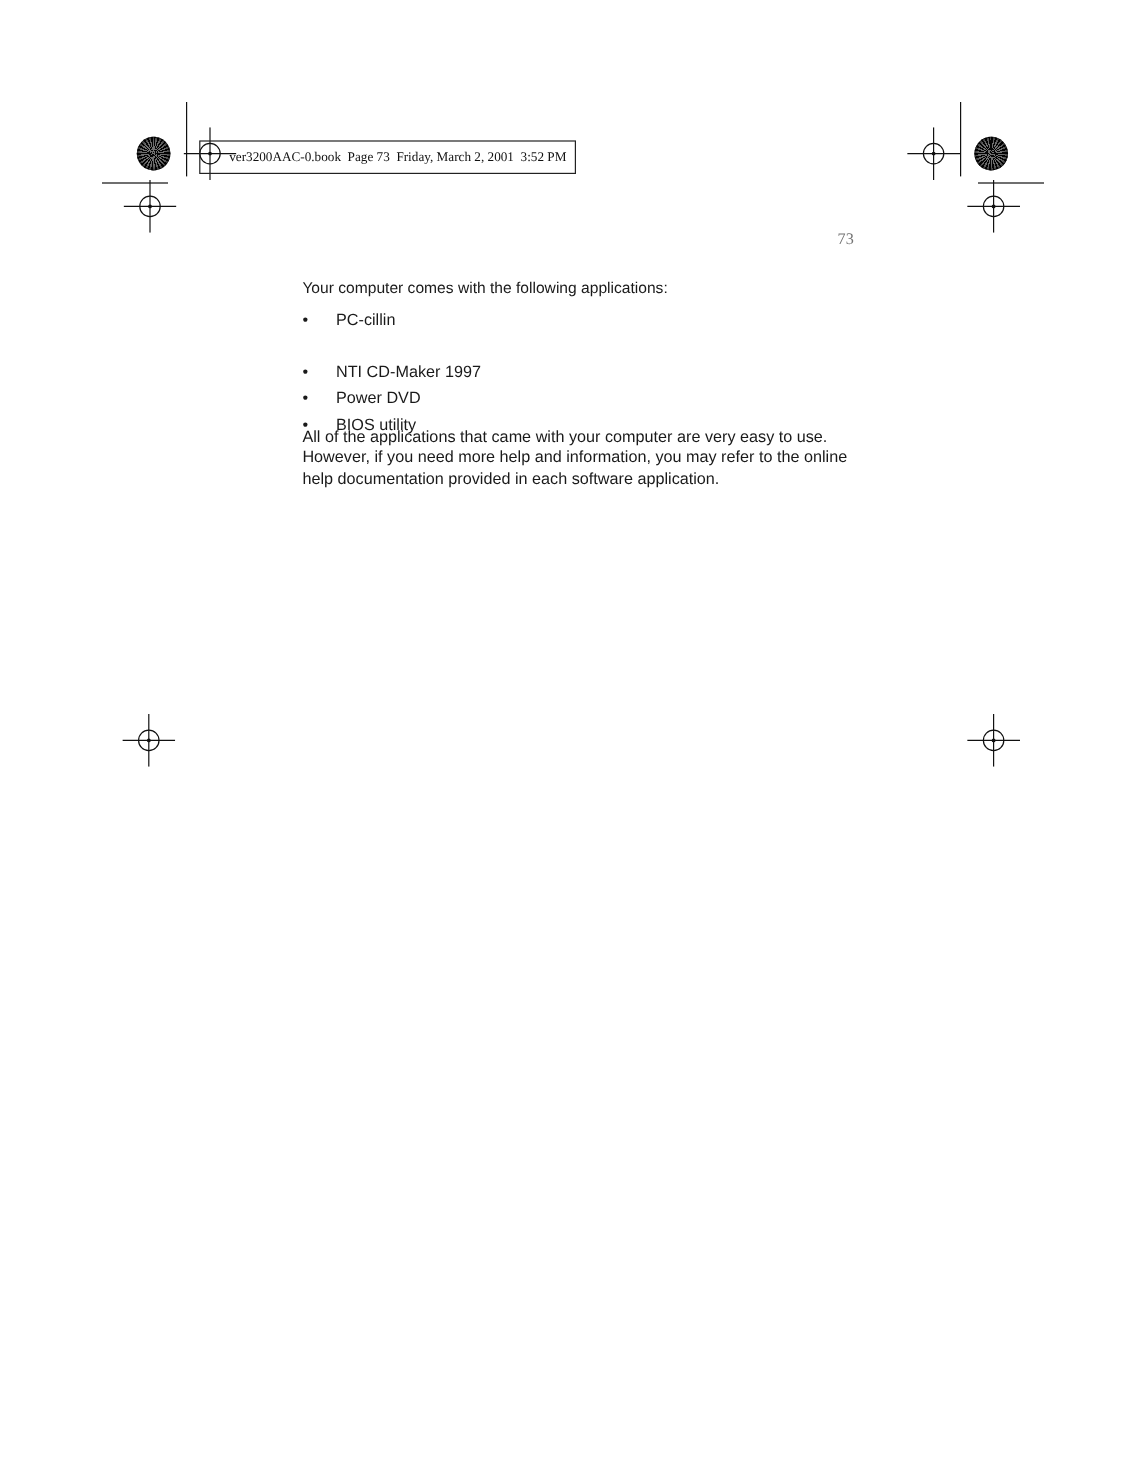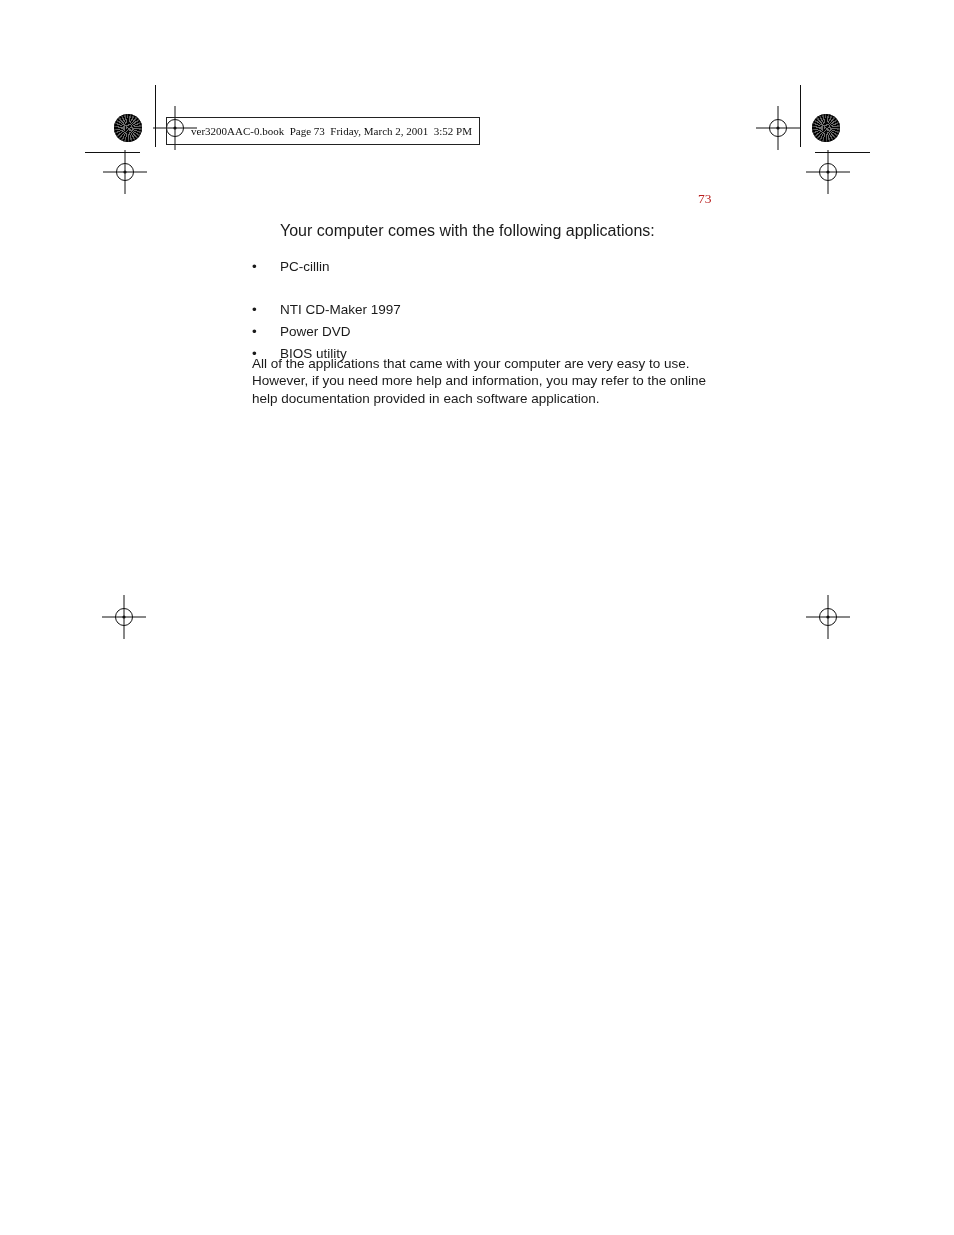--- a/index.html
+++ b/index.html
@@ -63,31 +63,30 @@
     color: #111;
   }
 
   
   .page-number {
     position: absolute;
     left: 698px;
     top: 191px;
     font-family: "Liberation Serif", serif;
     font-size: 13.5px;
-    color: #b91c1c;
+    color: #737373;
   }
 
   
   .intro {
     position: absolute;
     left: 252px;
-    top: 222px;
-    font-size: 16px;
+    top: 232px;
+    font-size: 13px;
     white-space: pre;
-    margin-left: 28px;
   }
   .bullet-row {
     position: absolute;
     left: 252px;
     width: 460px;
     font-size: 13.5px;
   }
   .bullet-marker {
     display: inline-block;
     width: 28px;

